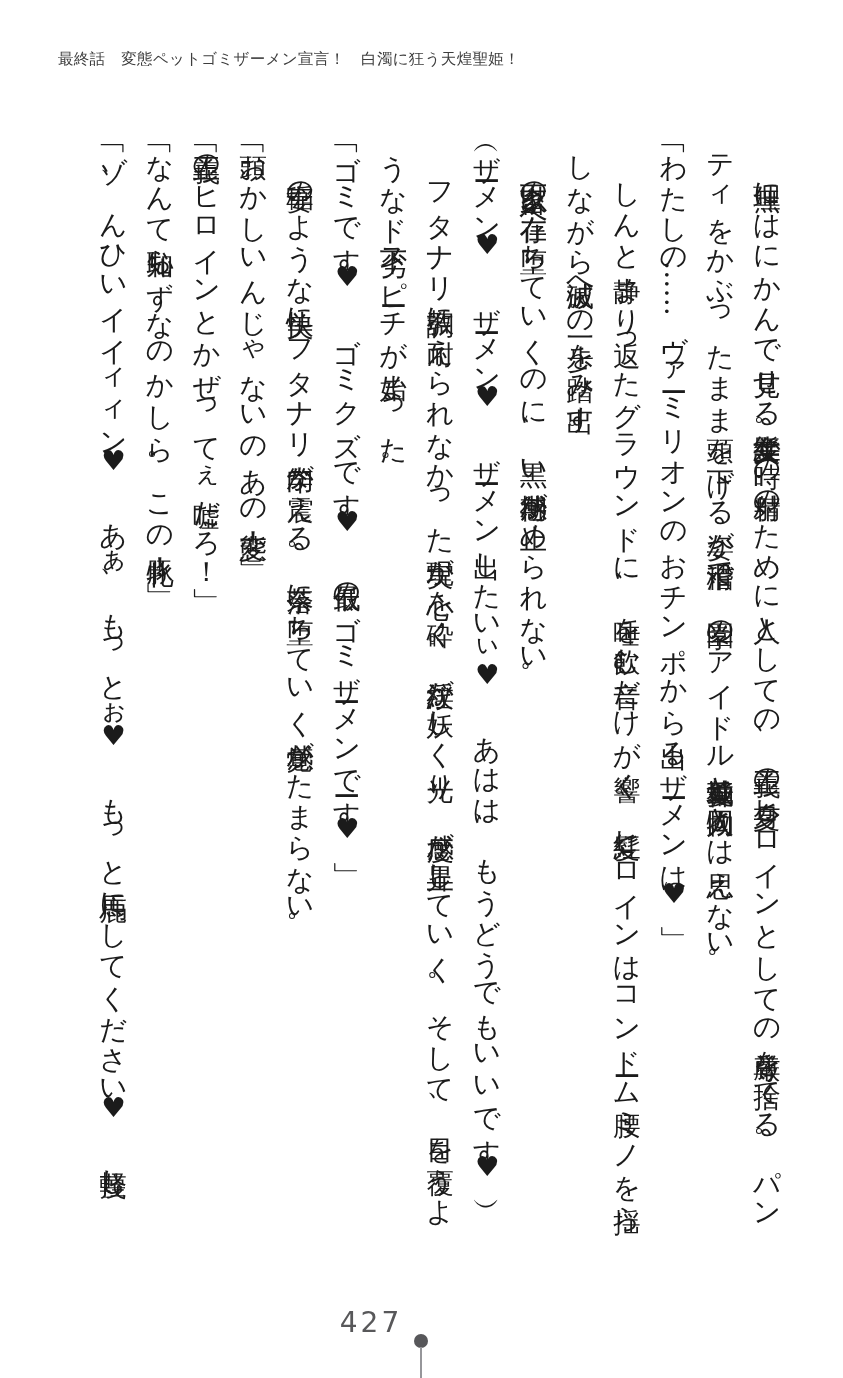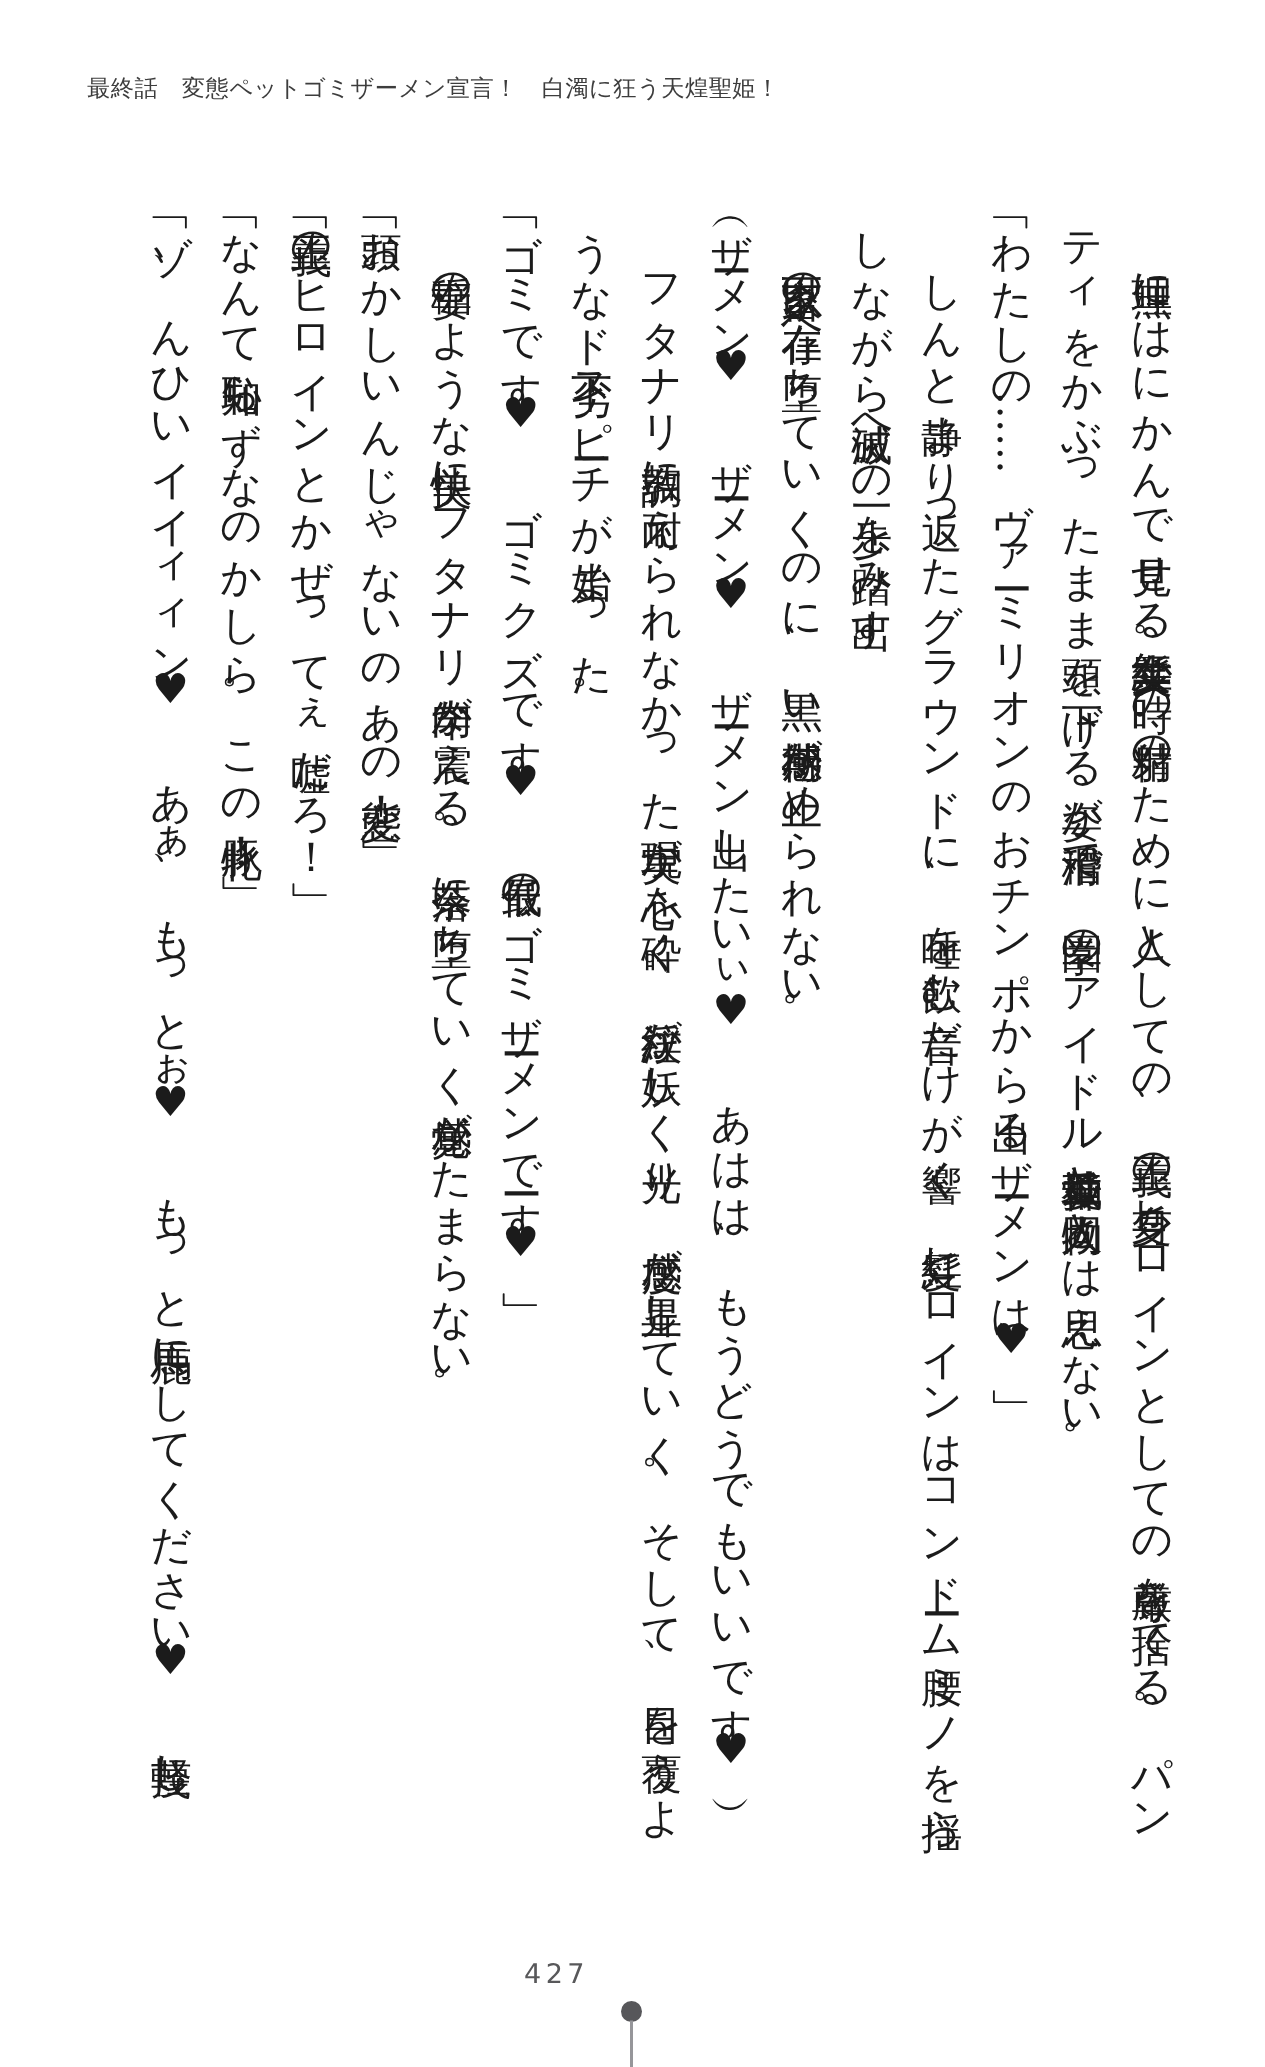--- a/index.html
+++ b/index.html
@@ -39,21 +39,21 @@
     line-height: 46.7px;
     white-space: pre-wrap;
   }
   .page-number {
     position: absolute;
     top: 1306px;
     left: 0;
     width: 742px;
     text-align: center;
     font-family: "DejaVu Sans", "Liberation Sans", sans-serif;
-    font-size: 18px;
+    font-size: 28px;
     font-weight: 400;
     letter-spacing: 3px;
     color: #58585a;
   }
   .page-dot {
     position: absolute;
     left: 414px;
     top: 1334px;
     width: 14px;
     height: 14px;

